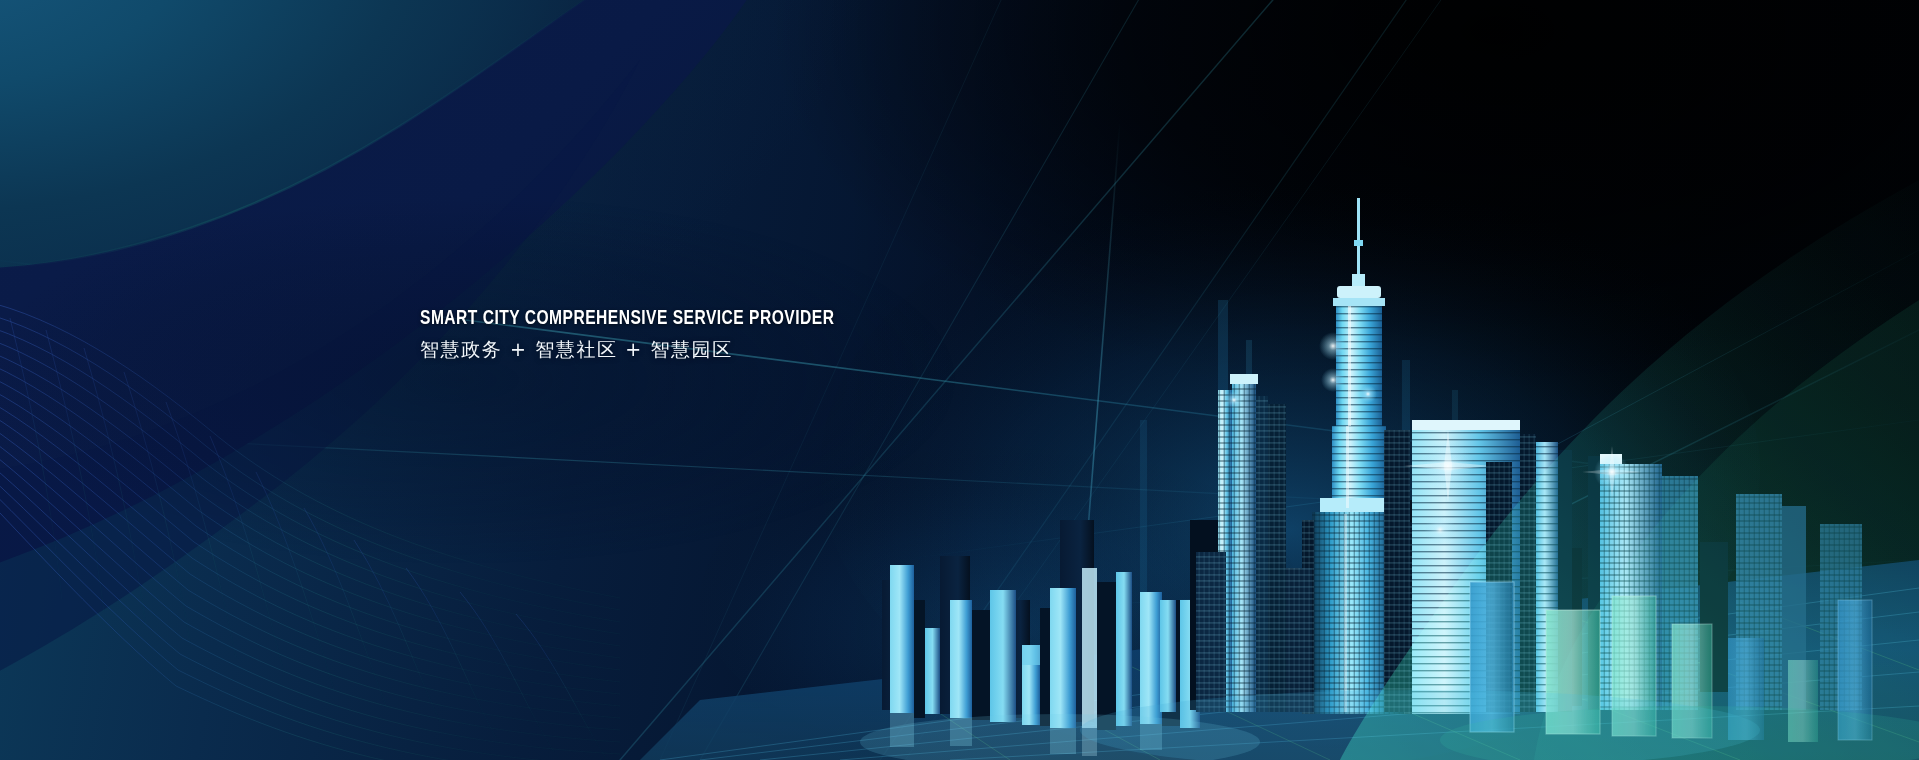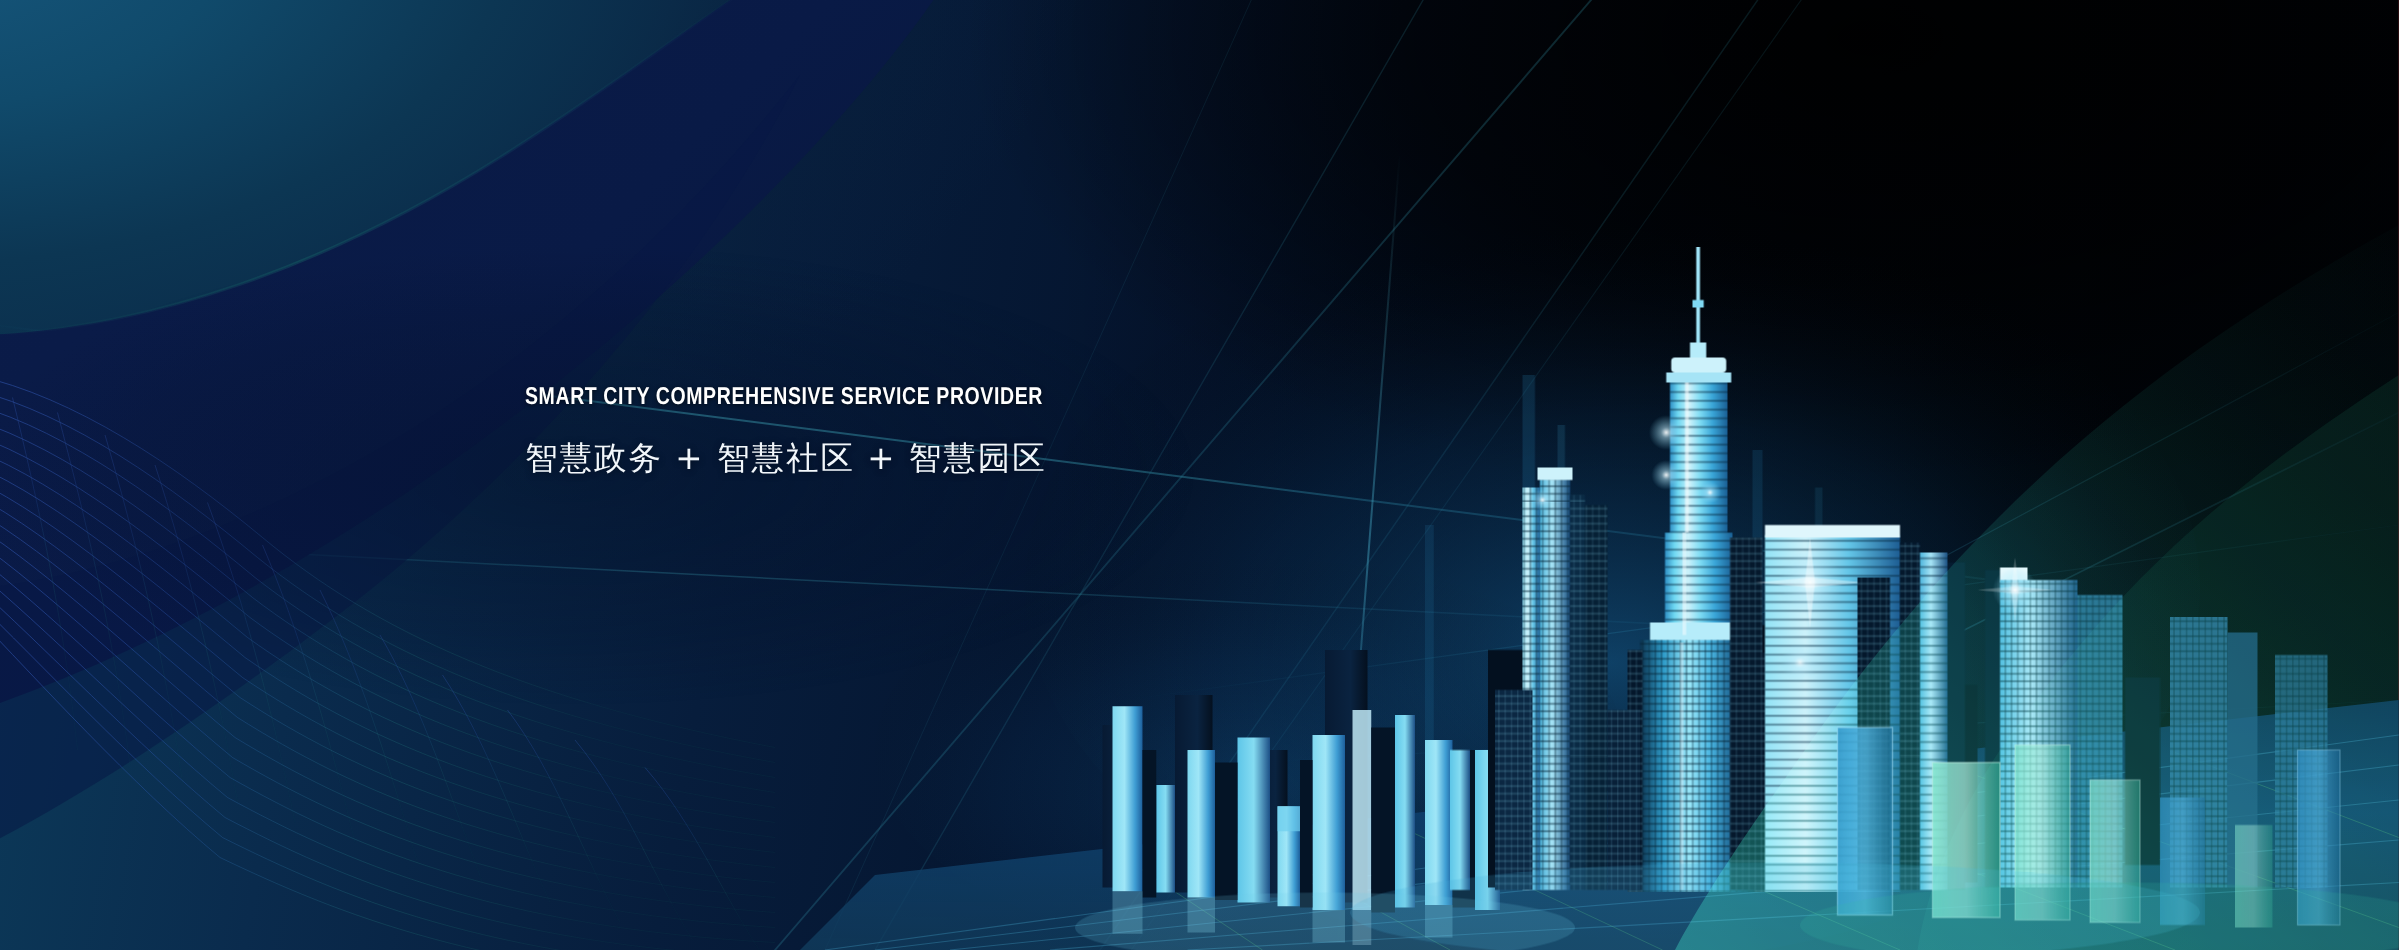--- a/index.html
+++ b/index.html
@@ -1,21 +1,21 @@
 <!DOCTYPE html>
 <html><head>
 <meta charset="utf-8">
 <style>
   * { margin:0; padding:0; box-sizing:border-box; }
   html,body { background:#000; }
   #stage {
     position:relative;
     width:1919px; height:760px;
     overflow:hidden;
-    background:#ef4444;
+    background:#8b5cf6;
     font-family:"Liberation Sans", sans-serif;
   }
   .layer { position:absolute; inset:0; }
 
   
   #bg-base {
     background:
       radial-gradient(ellipse 1100px 620px at -4% -8%, #17597f 0%, #104a6b 24%, #0c3653 44%, rgba(9,33,62,0.55) 66%, rgba(4,14,32,0) 86%),
       radial-gradient(ellipse 900px 700px at 108% 115%, rgba(22,120,96,0.55) 0%, rgba(13,72,72,0.3) 40%, rgba(0,0,0,0) 72%),
       linear-gradient(100deg, #0c3d5c 0%, #0a2b4d 16%, #071d3c 32%, #04132c 50%, #020b1c 68%, #010810 84%, #00050b 100%);
@@ -67,23 +67,23 @@
     white-space:nowrap;
     background:linear-gradient(95deg,#34e39c 0%,#2fd894 22%,#28bd83 48%,#1f9a6c 72%,#167a58 92%,#12684c 100%);
     -webkit-background-clip:text;
     background-clip:text;
     color:transparent;
     -webkit-text-fill-color:transparent;
     filter:drop-shadow(0 2px 10px rgba(10,60,45,0.55));
     font-family:"DejaVu Sans","Liberation Sans",sans-serif;
   }
   #subline {
-    margin-top:26px;
+    margin-top:12px;
     color:#f2f7fb;
-    font-size:26px;
+    font-size:19px;
     letter-spacing:1.6px;
     line-height:1;
     white-space:nowrap;
     text-shadow:0 1px 5px rgba(0,10,25,0.8);
     font-family:"DejaVu Sans","Liberation Sans",sans-serif;
   }
 </style>
 </head>
 <body>
 

